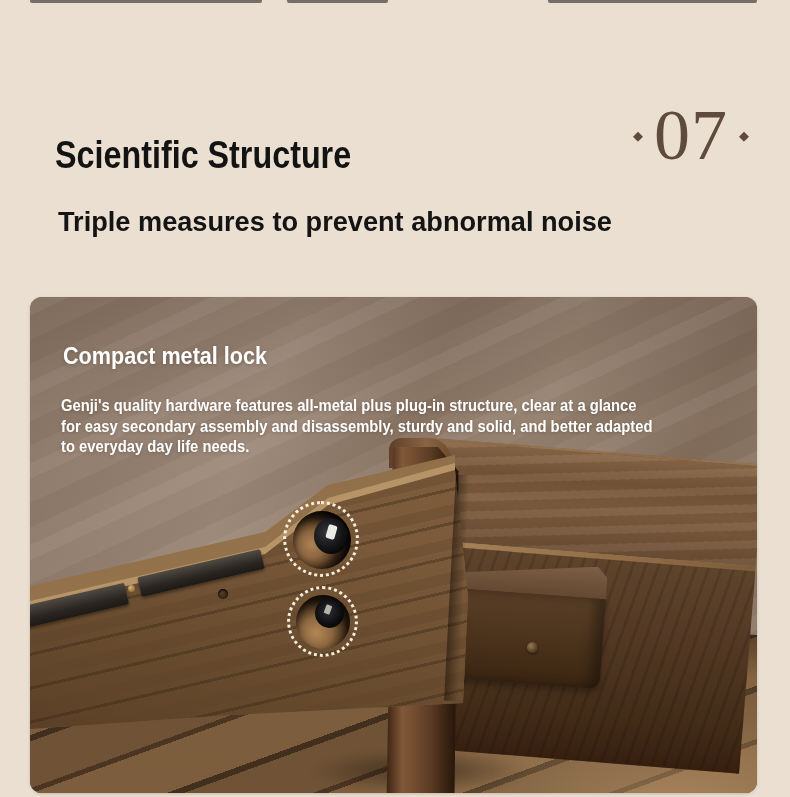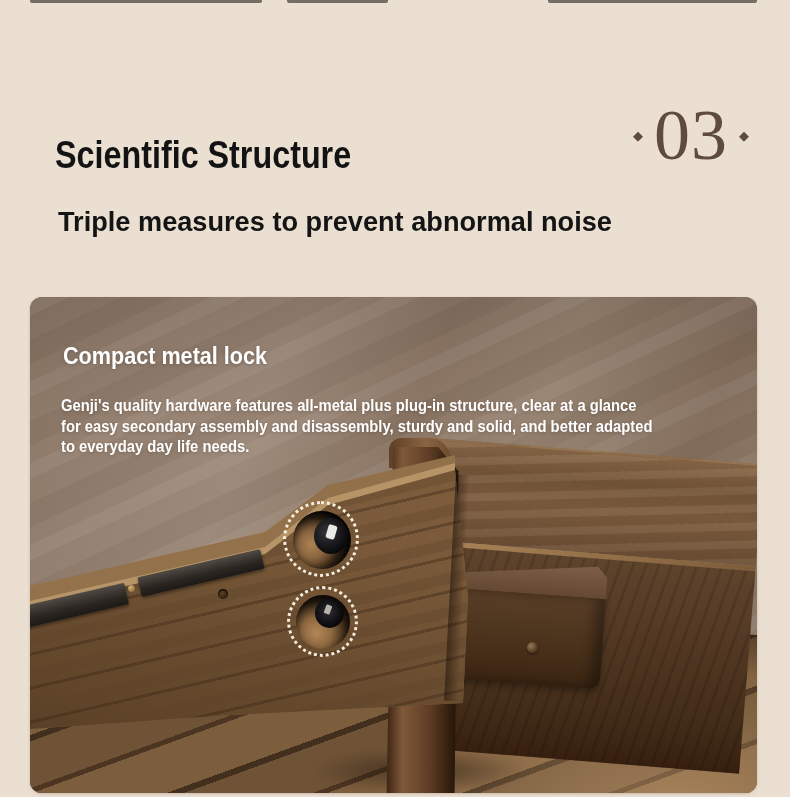--- a/index.html
+++ b/index.html
@@ -159,21 +159,21 @@
 <div class="page">
 
   <div class="strip s1"></div>
   <div class="strip s2"></div>
   <div class="strip s3"></div>
 
   <h1 class="title">Scientific Structure</h1>
 
   <div class="badge">
     <span class="diamond">◆</span>
-    <span class="number">03</span>
+    <span class="number">07</span>
     <span class="diamond">◆</span>
   </div>
 
   <h2 class="subtitle">Triple measures to prevent abnormal noise</h2>
 
   <div class="photo-card">
     <div class="bg"></div>
     <div class="floor"></div>
     <div class="floor-shadow"></div>
 

